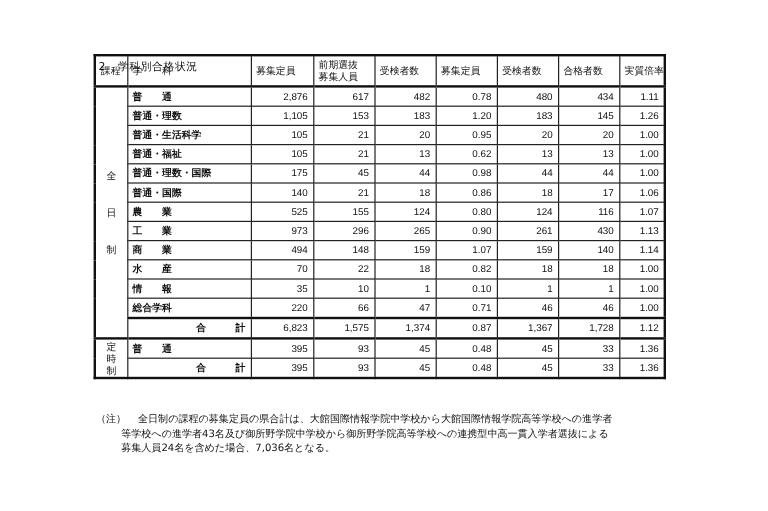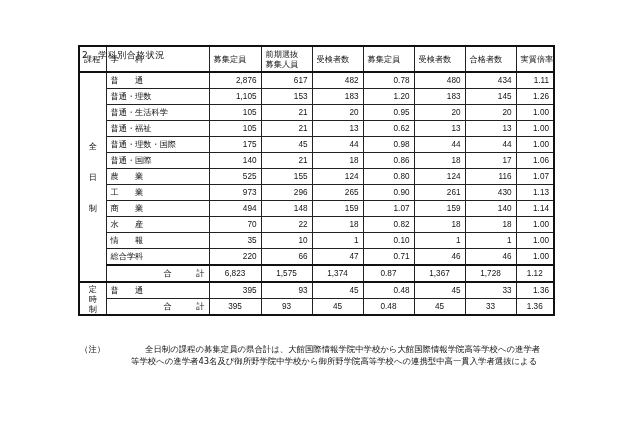--- a/index.html
+++ b/index.html
@@ -25,33 +25,33 @@
   table.results thead th {
     height: 24px; line-height: 10px; font-weight: normal; text-align: left;
     border-bottom: 2px solid #111;
   }
   td.num { text-align: right; font-family: "Liberation Sans Narrow", "Liberation Sans", sans-serif; padding-right: 5px; }
   td.course {
     text-align: center; vertical-align: middle; padding: 0;
     border-right: 2px solid #111; line-height: 12px;
   }
   th.course-h { border-right: 2px solid #111; }
-  td.subject { text-align: left; padding-left: 3px; }
+  td.subject { text-align: left; padding-left: 3px; font-weight: bold; }
   td.subject.total { text-align: right; }
-  tr.total-row td { border-top: 2px solid #111; text-align: center; }
+  tr.total-row td { border-top: 2px solid #111; }
   tr.section-start td { border-top: 2px solid #111; }
   .course-label span { display: block; }
   .fullday span { margin: 16px 0; }
   .parttime span { margin: 0; line-height: 10px; }
   .note {
     position: absolute; left: 80px; top: 343px; font-size: 8.4px; line-height: 12px;
     width: 480px;
   }
   .note .mark { position: absolute; left: 0; top: 0; }
-  .note .body { margin-left: 51px; }
+  .note .body { margin-left: 21px; }
   .note .body .indent { display: inline-block; width: 14px; }
 </style>
 </head>
 <body>
 
 <div class="section-title">
   <span class="num">2</span><span>学科別合格状況</span>
 </div>
 
 <table class="results">
@@ -241,14 +241,15 @@
         <td class="num" style="border-top: 1px solid rgb(34, 34, 34);">1.36</td>
       </tr>
     </tbody>
 </table>
 
 <div class="note">
   <span class="mark">（注）</span>
   <div class="body">
     <div><span class="indent"></span><span>全日制の課程の募集定員の県合計は、大館国際情報学院中学校から大館国際情報学院高等学校への進学者</span></div>
     <div>等学校への進学者43名及び御所野学院中学校から御所野学院高等学校への連携型中高一貫入学者選抜による</div>
+    <div>募集人員24名を含めた場合、7,036名となる。</div>
   </div>
 </div>
 
 </body></html>

